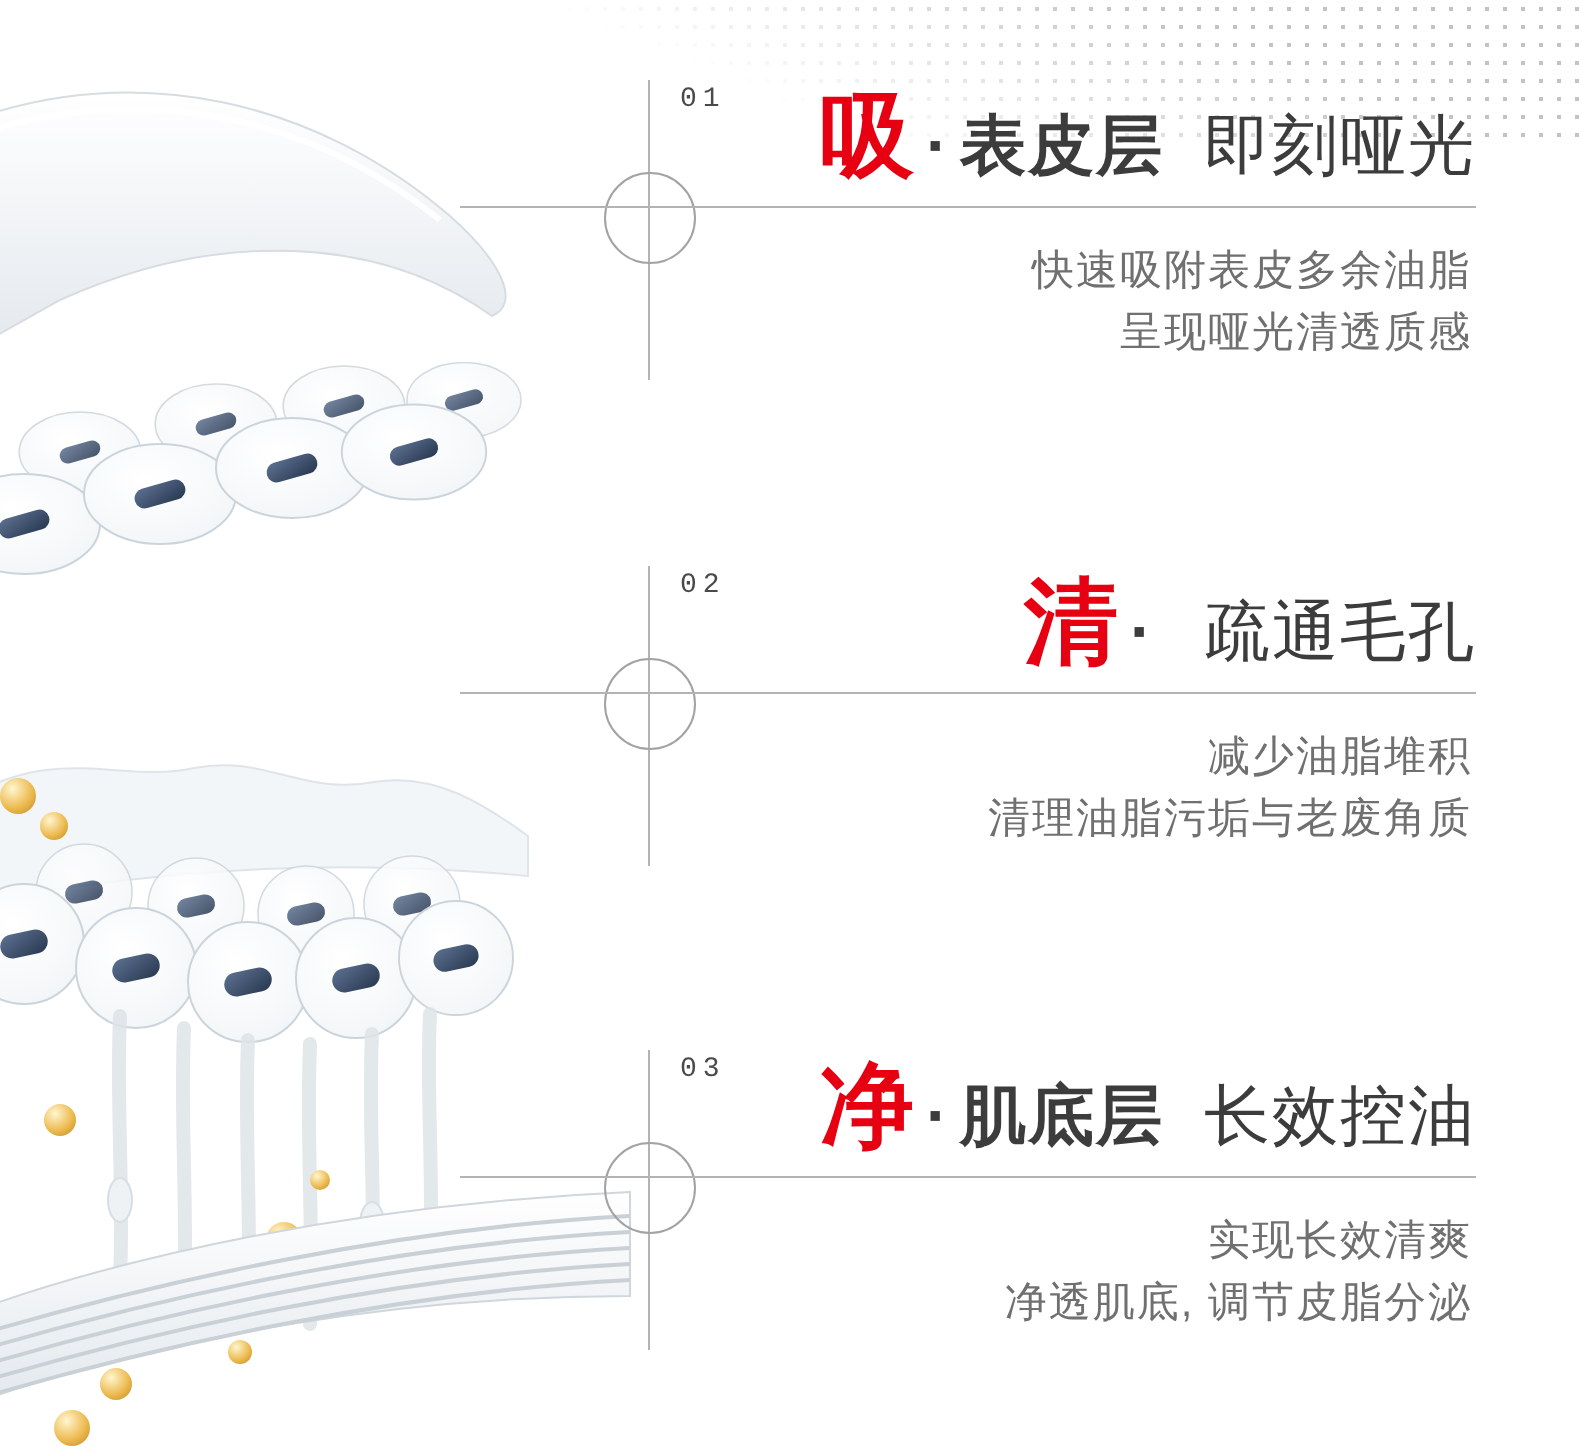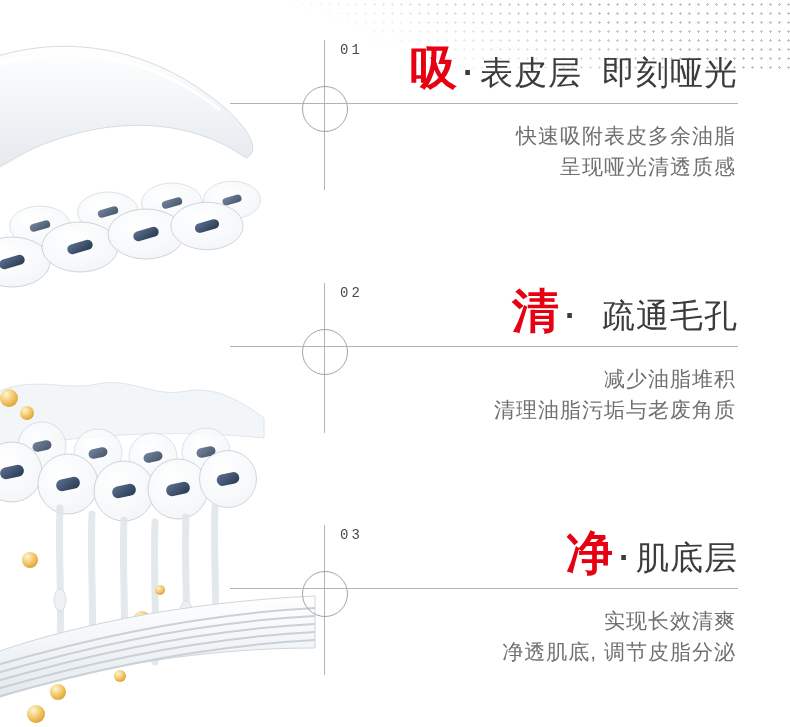--- a/index.html
+++ b/index.html
@@ -23,21 +23,21 @@
   .hline{position:absolute;left:0;top:63px;width:508px;height:1px;background:#b3b3b3;}
   .circle{position:absolute;left:72px;top:46px;width:44px;height:44px;border:1px solid #a3a3a3;border-radius:50%;background:transparent;}
   .num{
     position:absolute;left:110px;top:2px;
     font-family:Liberation Mono, monospace;
     font-size:14px;letter-spacing:3px;color:#4a4a4a;
   }
   .heading{position:absolute;right:2px;top:4px;display:flex;align-items:baseline;white-space:nowrap;}
   .kw{font-size:47px;line-height:1;color:#e60012;font-weight:600;}
   .sep{font-size:33px;color:#3c3c3c;margin:0 6px;font-weight:600;}
-  .layer{font-size:33px;color:#3c3c3c;font-weight:400;letter-spacing:1px;}
+  .layer{font-size:33px;color:#3c3c3c;font-weight:700;letter-spacing:1px;}
   .effect{font-size:33px;color:#3c3c3c;font-weight:400;letter-spacing:1px;margin-left:20px;}
   .desc{
     position:absolute;right:4px;top:80px;text-align:right;
     font-size:21px;color:#707070;line-height:31px;letter-spacing:1px;
   }
 </style>
 </head>
 <body>
 
 <div class="stage">
@@ -181,20 +181,21 @@
   </section>
 
   <section class="step" style="top:525px">
     <div class="vline"></div>
     <div class="circle"></div>
     <div class="num">03</div>
     <div class="heading">
       <span class="kw">净</span>
       <span class="sep">·</span>
       <span class="layer">肌底层</span>
+      <span class="effect">长效控油</span>
     </div>
     <div class="hline"></div>
     <div class="desc">
       <div>实现长效清爽</div>
       <div>净透肌底, 调节皮脂分泌</div>
     </div>
   </section>
 
 </div>
 

